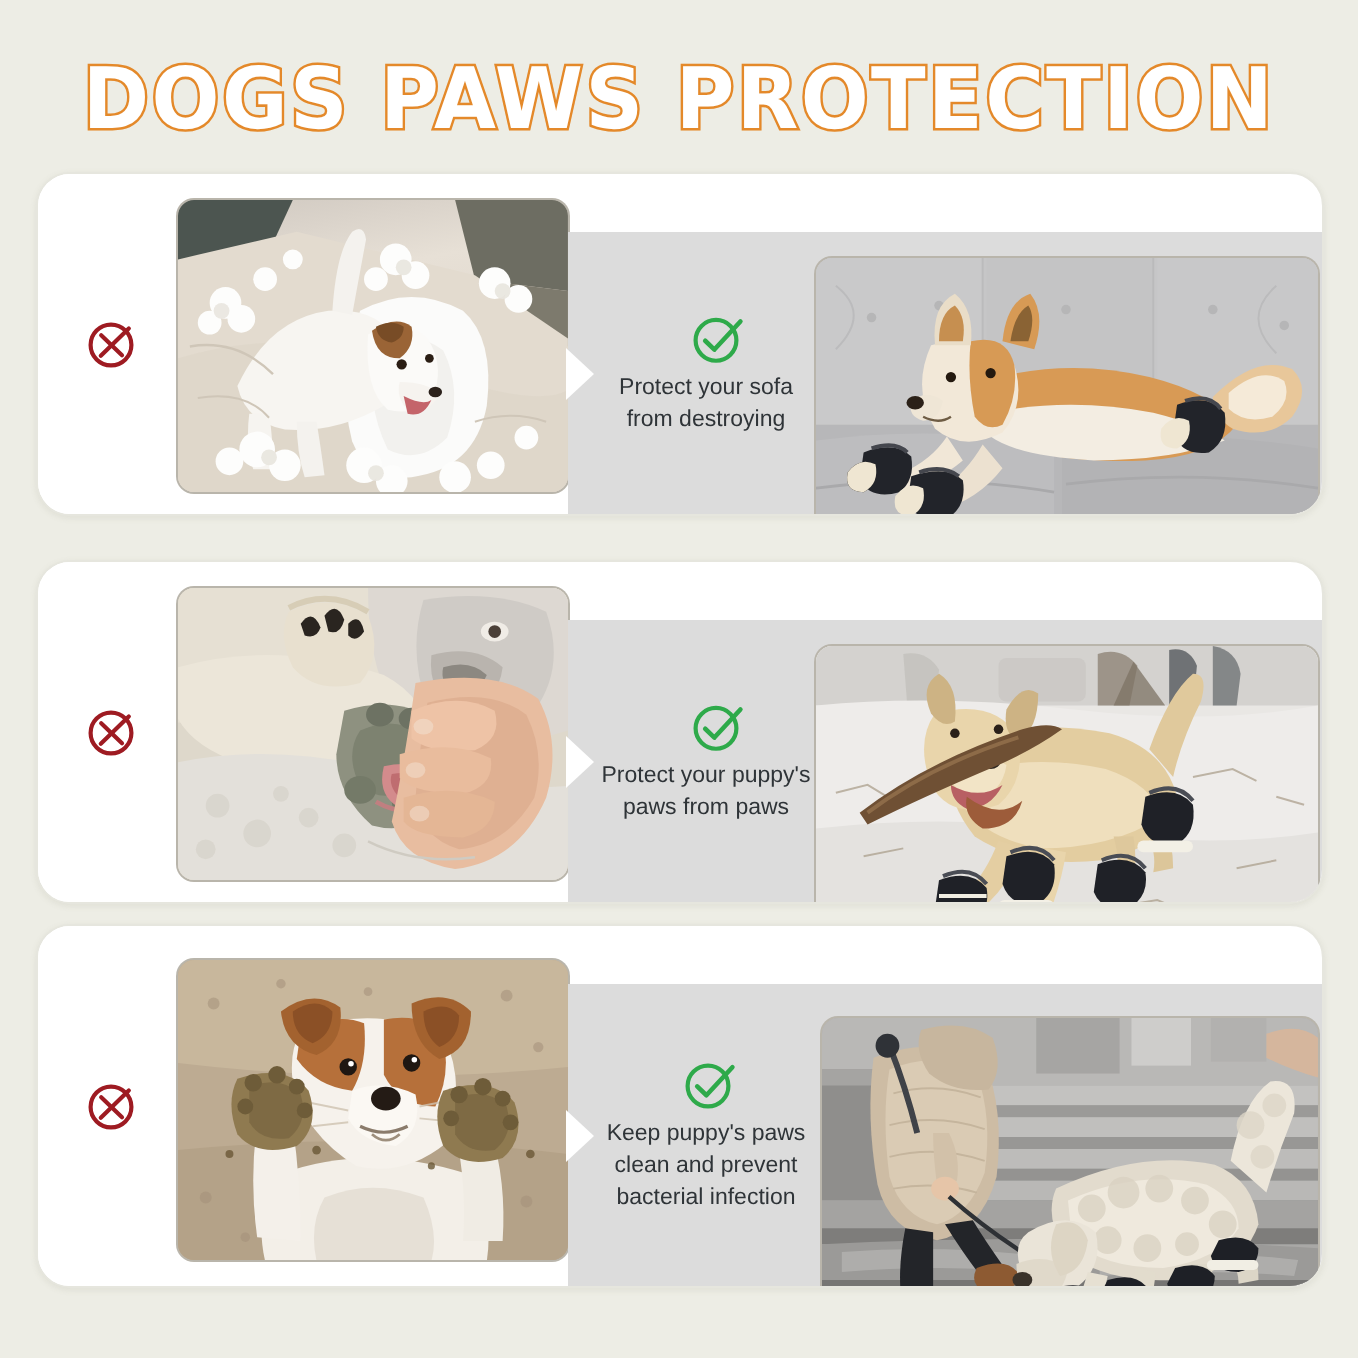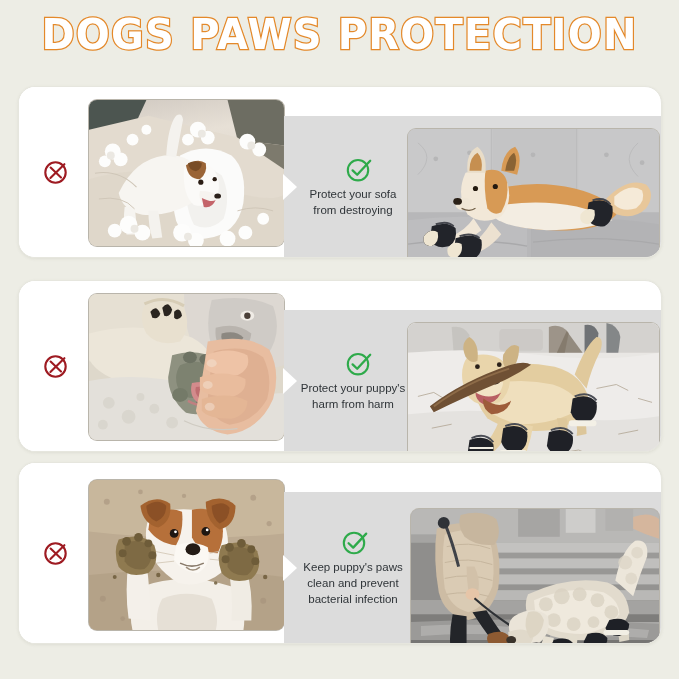--- a/index.html
+++ b/index.html
@@ -6,21 +6,21 @@
   html, body {
     width:679px; height:679px;
     background:#edede5;
     font-family:"Liberation Sans", sans-serif;
     overflow:hidden;
   }
   .page { position:relative; width:679px; height:679px; background:#edede5; }
 
   
   .title-wrap {
-    position:absolute; left:0; top:14px; width:679px;
+    position:absolute; left:0; top:30px; width:679px;
     text-align:center; line-height:1;
   }
   .title {
     display:inline-block;
     font-family:"DejaVu Sans", sans-serif;
     font-weight:bold;
     font-size:40px;
     letter-spacing:1.2px;
     color:#ffffff;
     -webkit-text-stroke:2.4px #e4892a;
@@ -384,21 +384,21 @@
       <svg class="arrow-nub" viewBox="0 0 14 26">
         <path d="M0 0 L14 13 L0 26 Z" fill="#ffffff"></path>
       </svg>
 
       <div class="caption-block">
         <svg class="check-icon" viewBox="0 0 28 28">
           <circle cx="13" cy="15" r="10.2" fill="none" stroke="#2eaa4a" stroke-width="2.1"></circle>
           <path d="M7.6 15.2 L12.2 19.6 L25.2 5.6" fill="none" stroke="#2eaa4a" stroke-width="2.3" stroke-linecap="round" stroke-linejoin="round"></path>
         </svg>
         <div class="caption">Protect your puppy's
-harm from harm</div>
+paws from paws</div>
       </div>
 
       <div class="photo photo-right">
         <div class="ph p2r"></div>
         <svg class="ph" viewBox="0 0 253 148" preserveAspectRatio="none">
 
           <rect x="0" y="0" width="253" height="148" fill="#e9e7e4"></rect>
           <path d="M0 0 H253 V30 H0 Z" fill="#d4d2cf"></path>
 
           <path d="M44 4 Q56 2 62 12 L60 30 H46 Z" fill="#c2c0bc" opacity=".8"></path>

